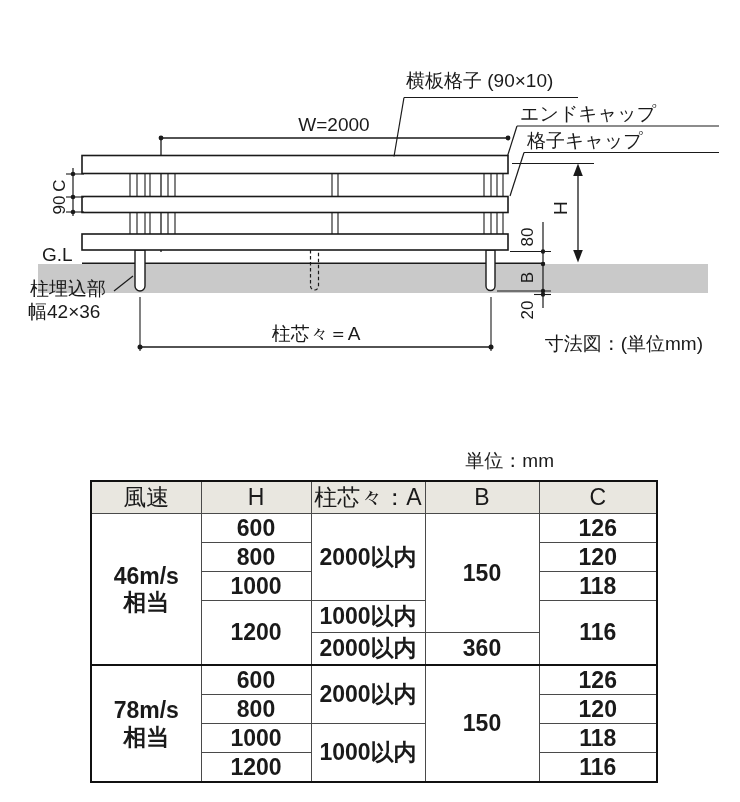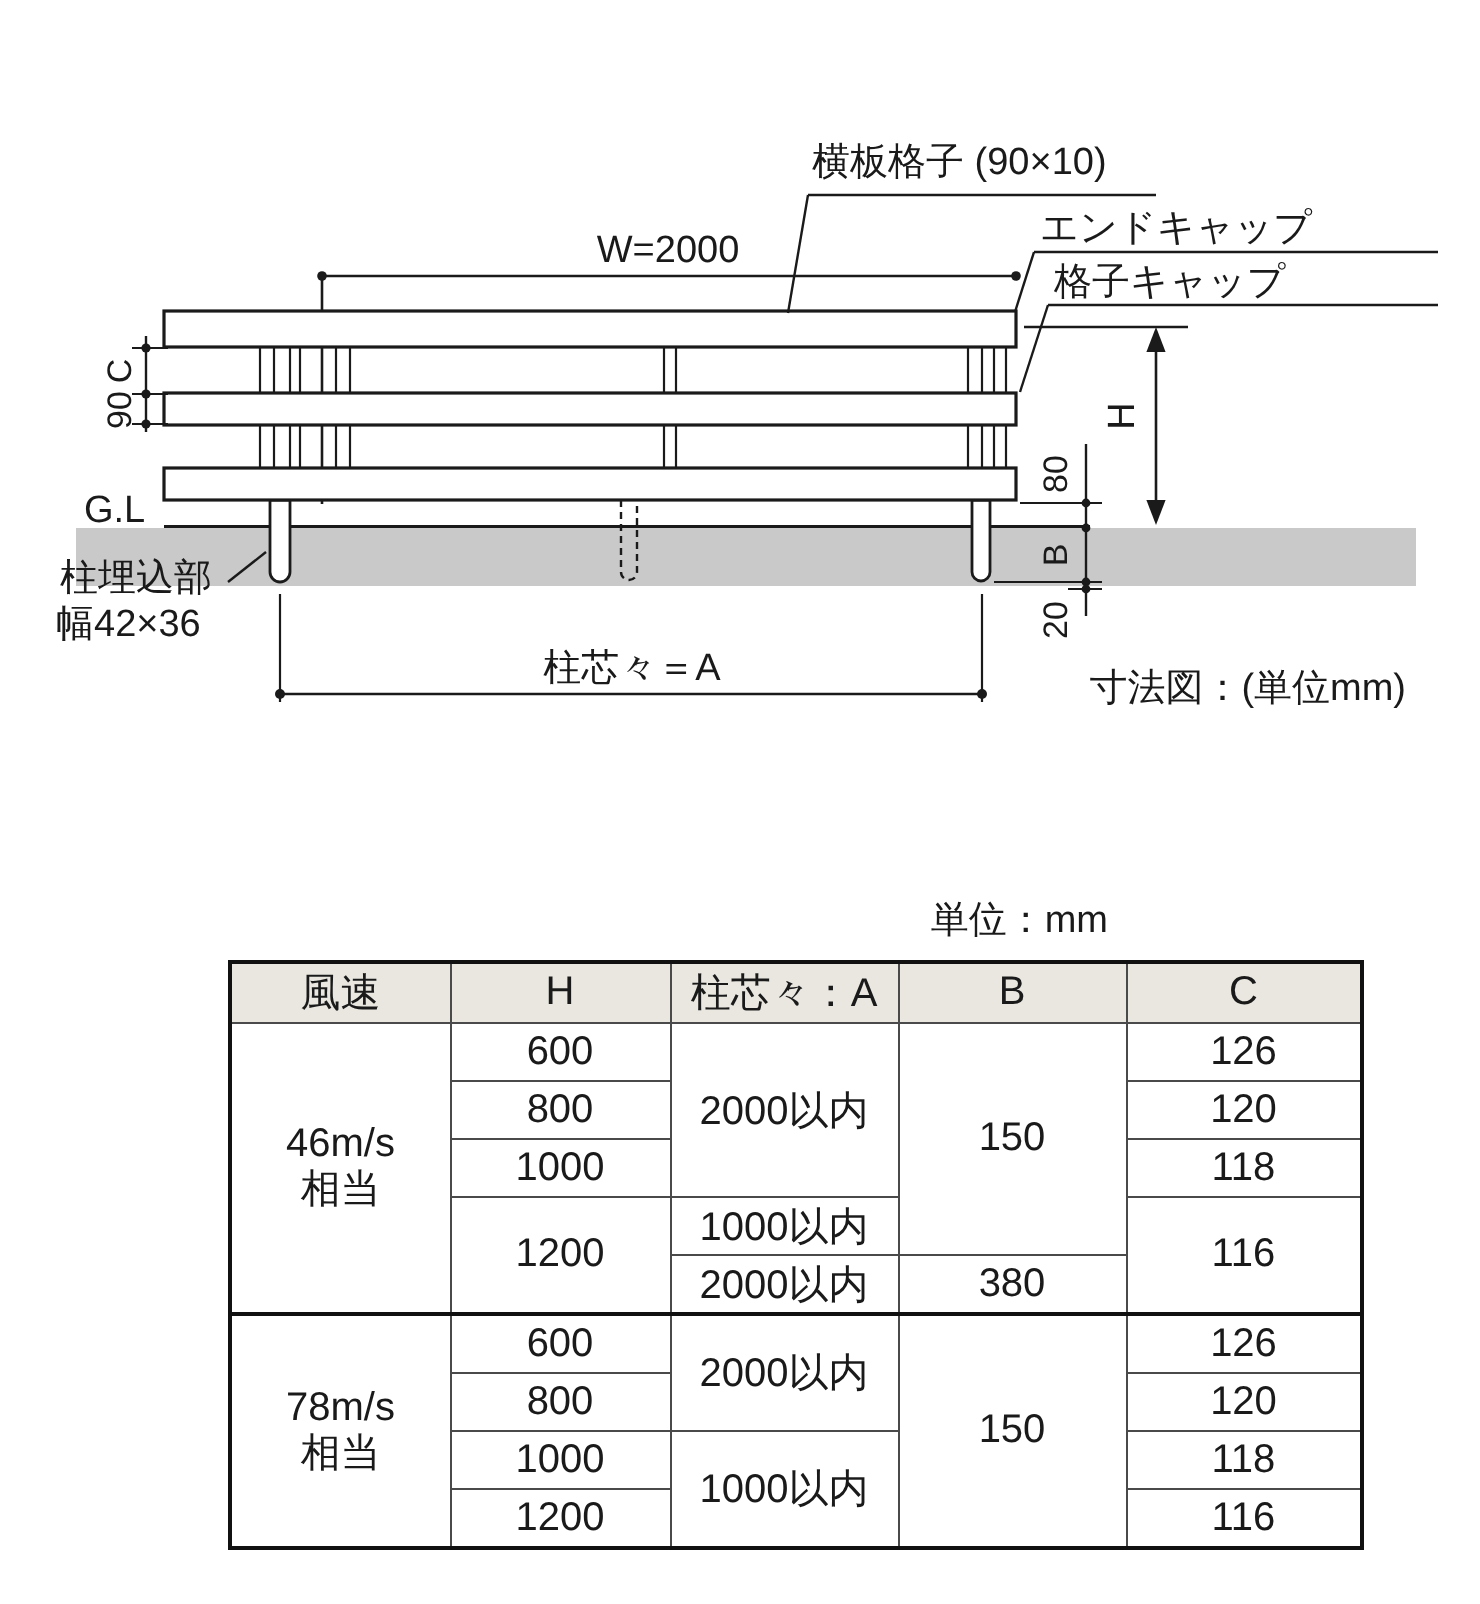--- a/index.html
+++ b/index.html
@@ -13,25 +13,25 @@
   svg text{font-family:"Liberation Sans",sans-serif;fill:var(--text);}
   .stroke{stroke:var(--line);fill:none;}
   .boardface{fill:#ffffff;stroke:var(--line);}
   .dot{fill:var(--line);stroke:none;}
   .arrow{fill:var(--line);stroke:none;}
   .groundfill{fill:var(--ground);stroke:none;}
 
   .table-area{position:absolute;left:90px;top:449px;width:464px;}
   .unit-note{text-align:right;font-size:19px;height:24px;line-height:24px;margin-bottom:7px;}
   table.spec{border-collapse:collapse;width:566px;table-layout:fixed;
-             border:2.5px solid var(--border-outer);font-size:20px;margin-left:24px;}
+             border:2.5px solid var(--border-outer);font-size:23px;}
   table.spec th,table.spec td{border:1.5px solid var(--border-inner);
              text-align:center;vertical-align:middle;padding:0;font-weight:normal;}
   table.spec th{background:var(--header-bg);height:29px;}
-  table.spec td{height:28px;background:#fff;}
+  table.spec td{height:28px;background:#fff;font-weight:bold;}
   tr.section-start th,tr.section-start td{border-top:2.5px solid var(--border-outer);}
   td.wind div{line-height:1.15;}
 </style>
 </head>
 <body>
 
 <div class="page">
 
   <svg width="740" height="435" viewBox="0 0 740 435">
 
@@ -193,21 +193,21 @@
           <td>1000</td>
           <td>118</td>
         </tr>
         <tr>
           <td rowspan="2">1200</td>
           <td>1000以内</td>
           <td rowspan="2">116</td>
         </tr>
         <tr>
           <td>2000以内</td>
-          <td>380</td>
+          <td>360</td>
         </tr>
         <tr class="section-start">
           <td class="wind" rowspan="4">
             <div>78m/s</div>
             <div>相当</div>
           </td>
           <td>600</td>
           <td rowspan="2">2000以内</td>
           <td rowspan="4">150</td>
           <td>126</td>

